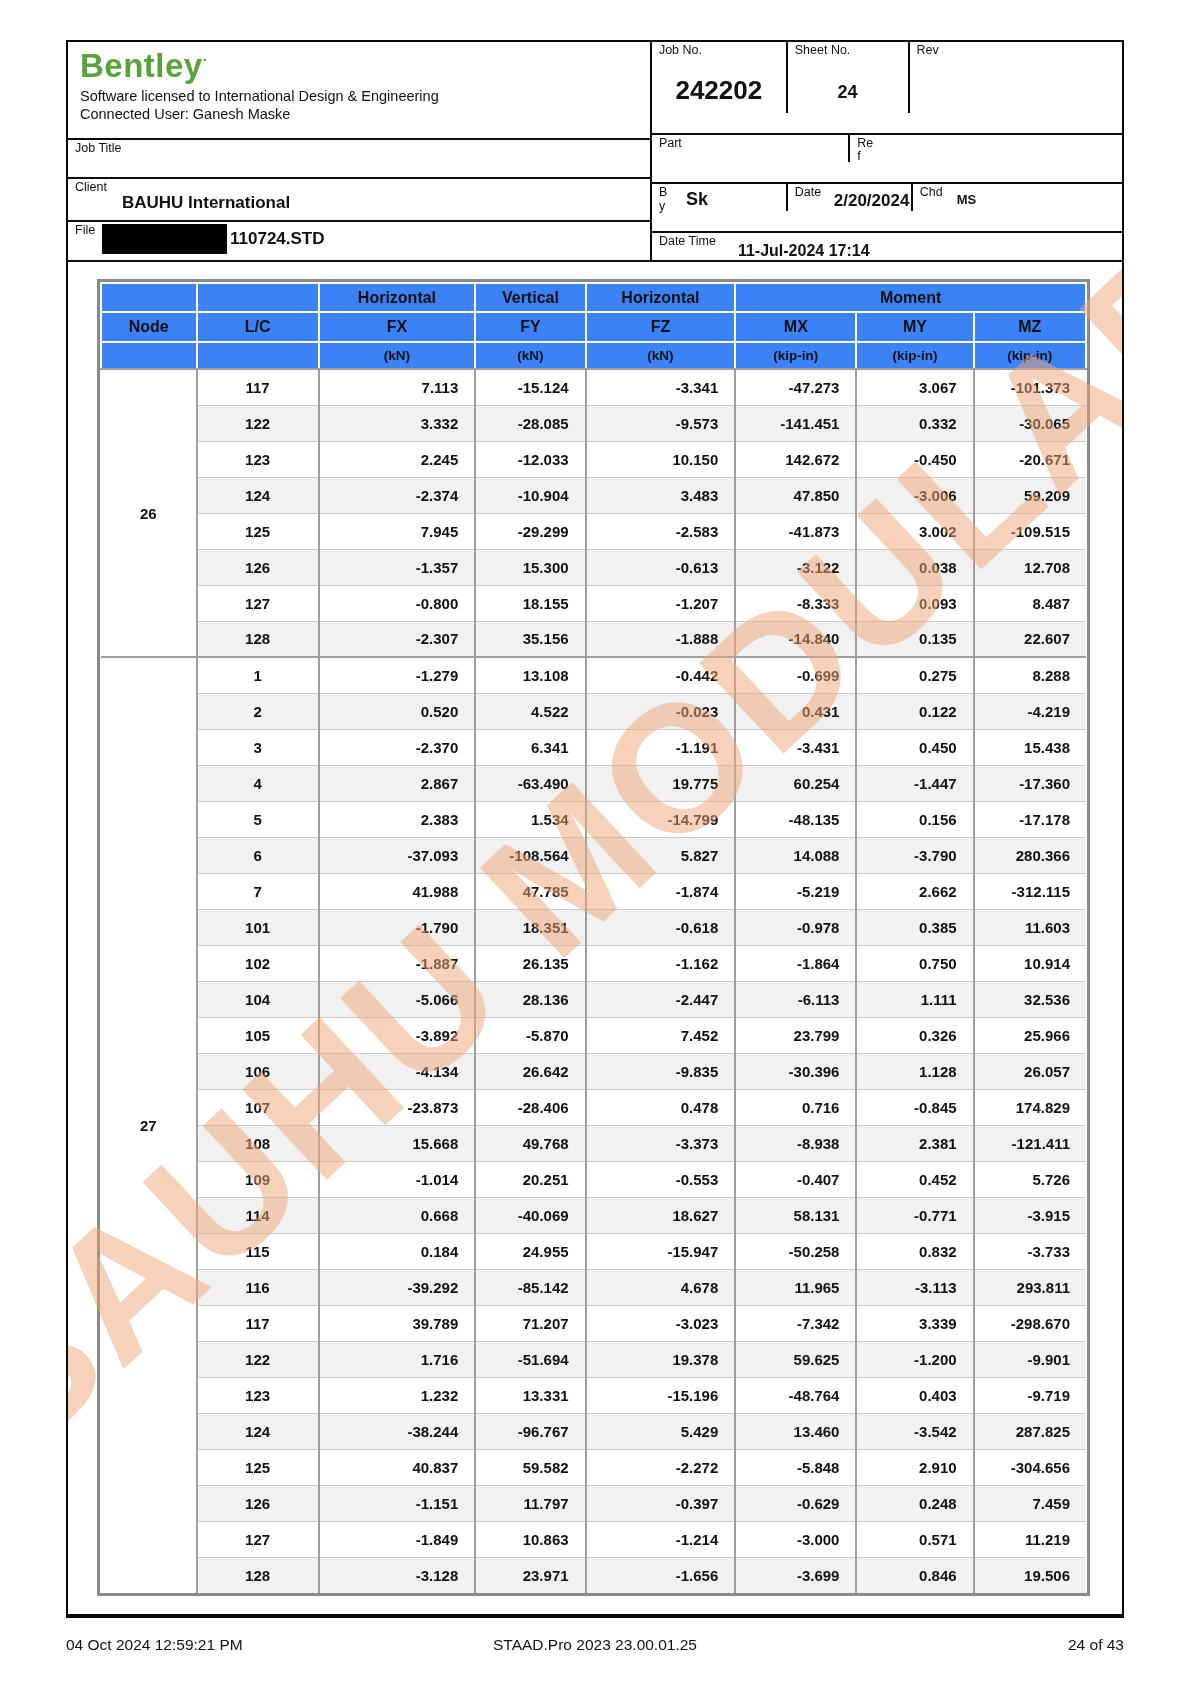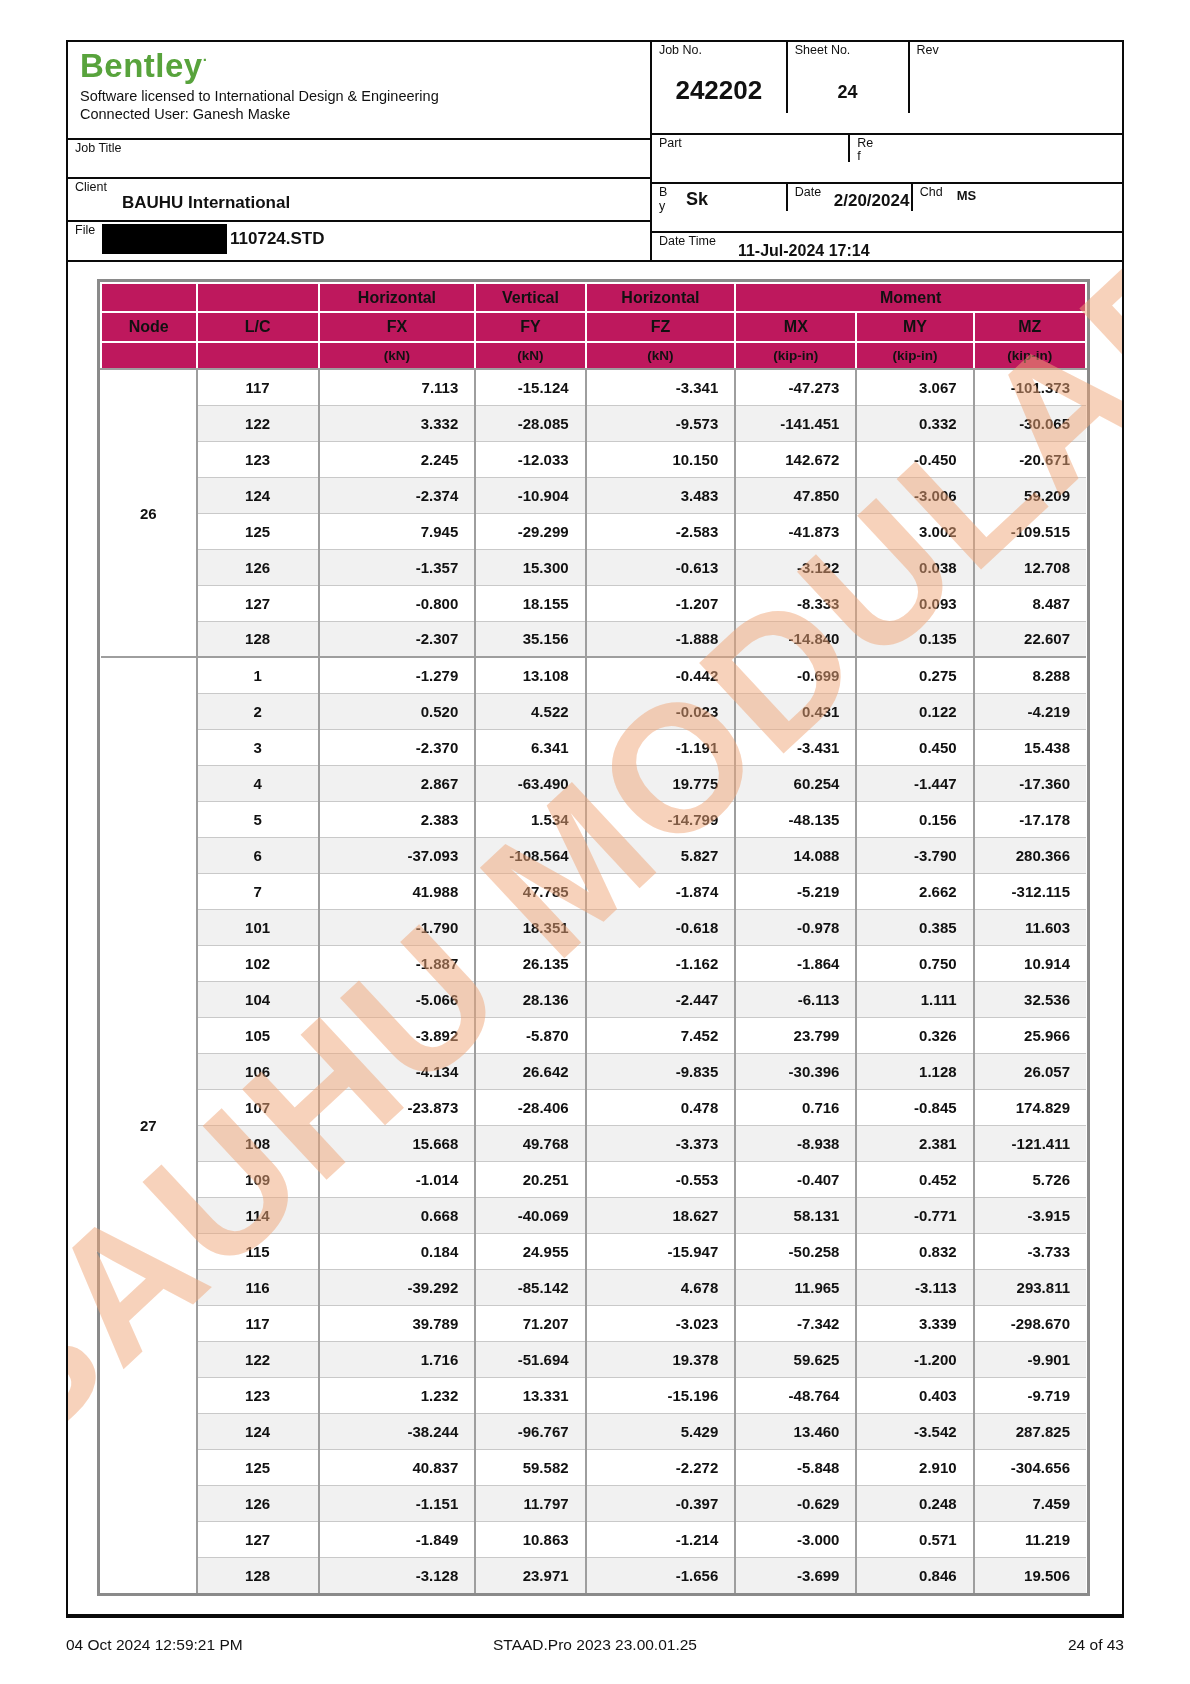--- a/index.html
+++ b/index.html
@@ -34,30 +34,30 @@
   .rowD { flex:1; border-top:2px solid #0a0a0a; }
   .c-jobno { width:28.9%; border-right:2px solid #0a0a0a; display:flex; align-items:center; justify-content:center; }
   .c-sheet { width:25.9%; border-right:2px solid #0a0a0a; display:flex; align-items:center; justify-content:center; }
   .c-rev   { flex:1; }
   .jobno-value { font-size:26px; font-weight:700; margin-top:26px; }
   .sheet-value { font-size:18px; font-weight:700; margin-top:30px; }
   .c-part { width:42.2%; border-right:2px solid #0a0a0a; }
   .c-ref  { flex:1; }
   .c-by   { width:28.9%; border-right:2px solid #0a0a0a; display:flex; align-items:center; }
   .c-date { width:26.6%; border-right:2px solid #0a0a0a; display:flex; align-items:center; }
-  .c-chd  { flex:1; display:flex; }
+  .c-chd  { flex:1; display:flex; align-items:center; }
   .by-value  { font-size:18px; font-weight:700; margin-left:34px; margin-top:4px; }
   .date-value{ font-size:17px; font-weight:700; margin-left:46px; margin-top:6px; }
   .chd-value { font-size:13px; font-weight:700; margin-left:44px; margin-top:4px; }
   .dt-value  { font-size:16px; font-weight:700; margin-left:86px; margin-top:9px; }
 
   
   .table-frame { margin:17px 32px 0 29px; border:3px solid #8a8a8a; background:#fff; }
   table { width:100%; border-collapse:collapse; table-layout:fixed; }
-  thead th { background:#be185d; border:2px solid #ffffff; font-weight:700; }
+  thead th { background:#3b82f6; border:2px solid #ffffff; font-weight:700; }
   .h-group th { height:29px; font-size:16px; }
   .h-cols th  { height:30px; font-size:16px;text-align:center; }
   .h-units th { height:27px; font-size:13.5px; border-bottom:2px solid #9e9e9e; }
   tbody td { height:36px; font-size:15px; font-weight:700;
     border-top:1px solid #c9c9c9; border-right:2px solid #9e9e9e; }
   tbody td:last-child { border-right:none;padding-left:36px; }
   tbody tr.odd td { background:#f1f1f1; }
   tbody td.node-cell { background:#fff; text-align:center; font-size:15px;
     border-right:2px solid #9e9e9e; border-top:2px solid #9e9e9e; }
   tbody tr.group-start td { border-top:2px solid #9e9e9e; }

